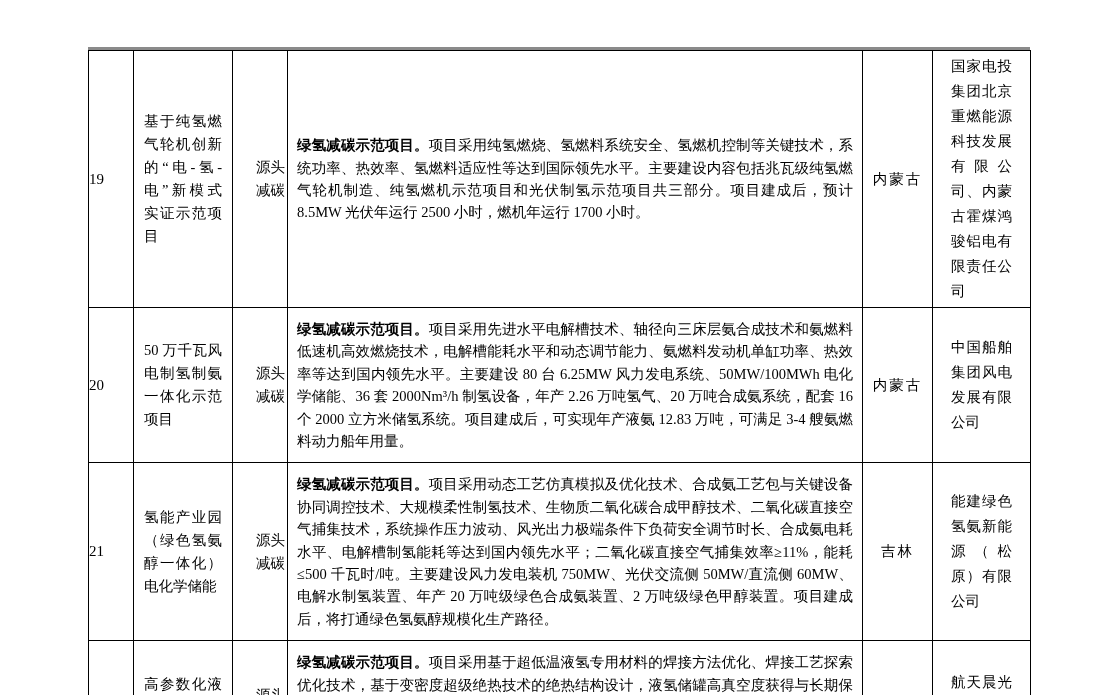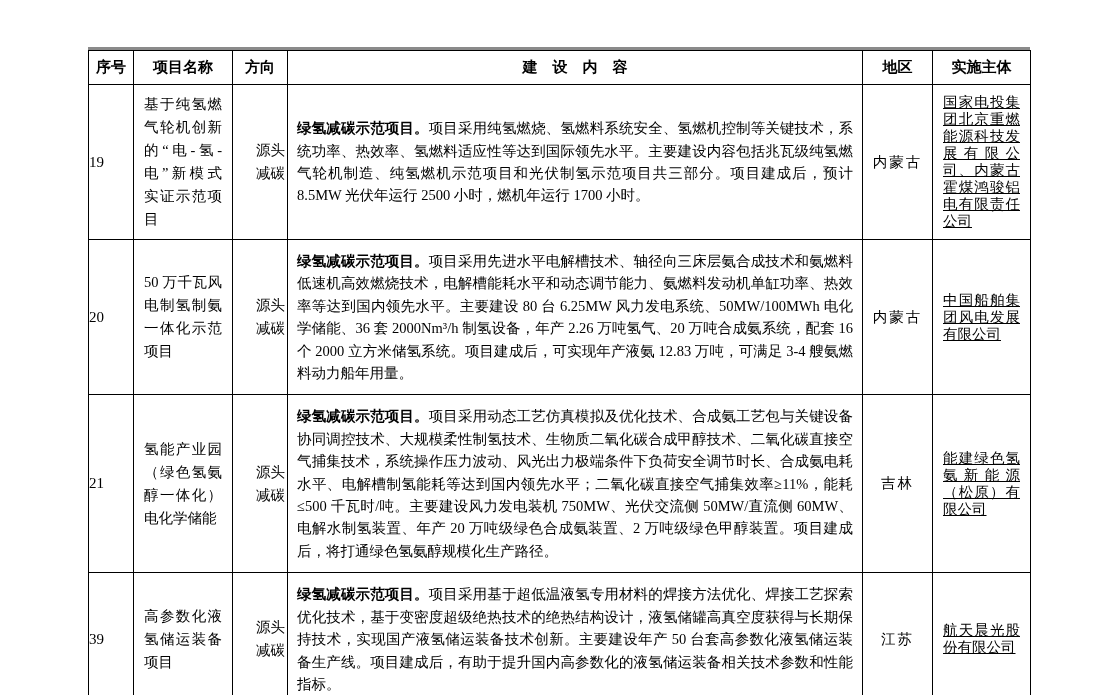--- a/index.html
+++ b/index.html
@@ -40,21 +40,21 @@
   }
   .c-dir{text-align:center;line-height:23px;padding-left:21px;}
   .c-content{
     text-align:justify;text-justify:inter-character;
     padding:10px 9px;line-height:22.4px;
   }
   .c-content .lead{font-weight:bold;}
   .c-region{text-align:center;letter-spacing:2px;}
   .c-impl{
     text-align:justify;text-justify:inter-character;
-    padding:3px 10px;line-height:17px;text-decoration:underline;
+    padding:3px 18px;line-height:25px;
   }
   tr.r19{height:115px;}
   tr.r20{height:140px;}
   tr.r21{height:165px;}
   tr.r22{height:119px;}
 </style>
 </head>
 <body>
 
 <div class="page">
@@ -62,28 +62,20 @@
     <table>
       <colgroup>
         <col style="width:45px">
           <col style="width:99px">
           <col style="width:55px">
         <col style="width:575px">
           <col style="width:70px">
           <col style="width:98px">
       </colgroup>
       <tbody>
-          <tr>
-        <th>序号</th>
-        <th>项目名称</th>
-        <th>方向</th>
-        <th>建　设　内　容</th>
-        <th>地区</th>
-        <th>实施主体</th>
-      </tr>
 
       <tr class="r19">
         <td class="c-no">19</td>
         <td class="c-name">基于纯氢燃气轮机创新的“电-氢-电”新模式实证示范项目</td>
         <td class="c-dir">源头减碳</td>
         <td class="c-content"><span class="lead">绿氢减碳示范项目。</span><span>项目采用纯氢燃烧、氢燃料系统安全、氢燃机控制等关键技术，系统功率、热效率、氢燃料适应性等达到国际领先水平。主要建设内容包括兆瓦级纯氢燃气轮机制造、纯氢燃机示范项目和光伏制氢示范项目共三部分。项目建成后，预计 8.5MW 光伏年运行 2500 小时，燃机年运行 1700 小时。</span></td>
         <td class="c-region">内蒙古</td>
         <td class="c-impl">国家电投集团北京重燃能源科技发展有限公司、内蒙古霍煤鸿骏铝电有限责任公司</td>
       </tr>
 

